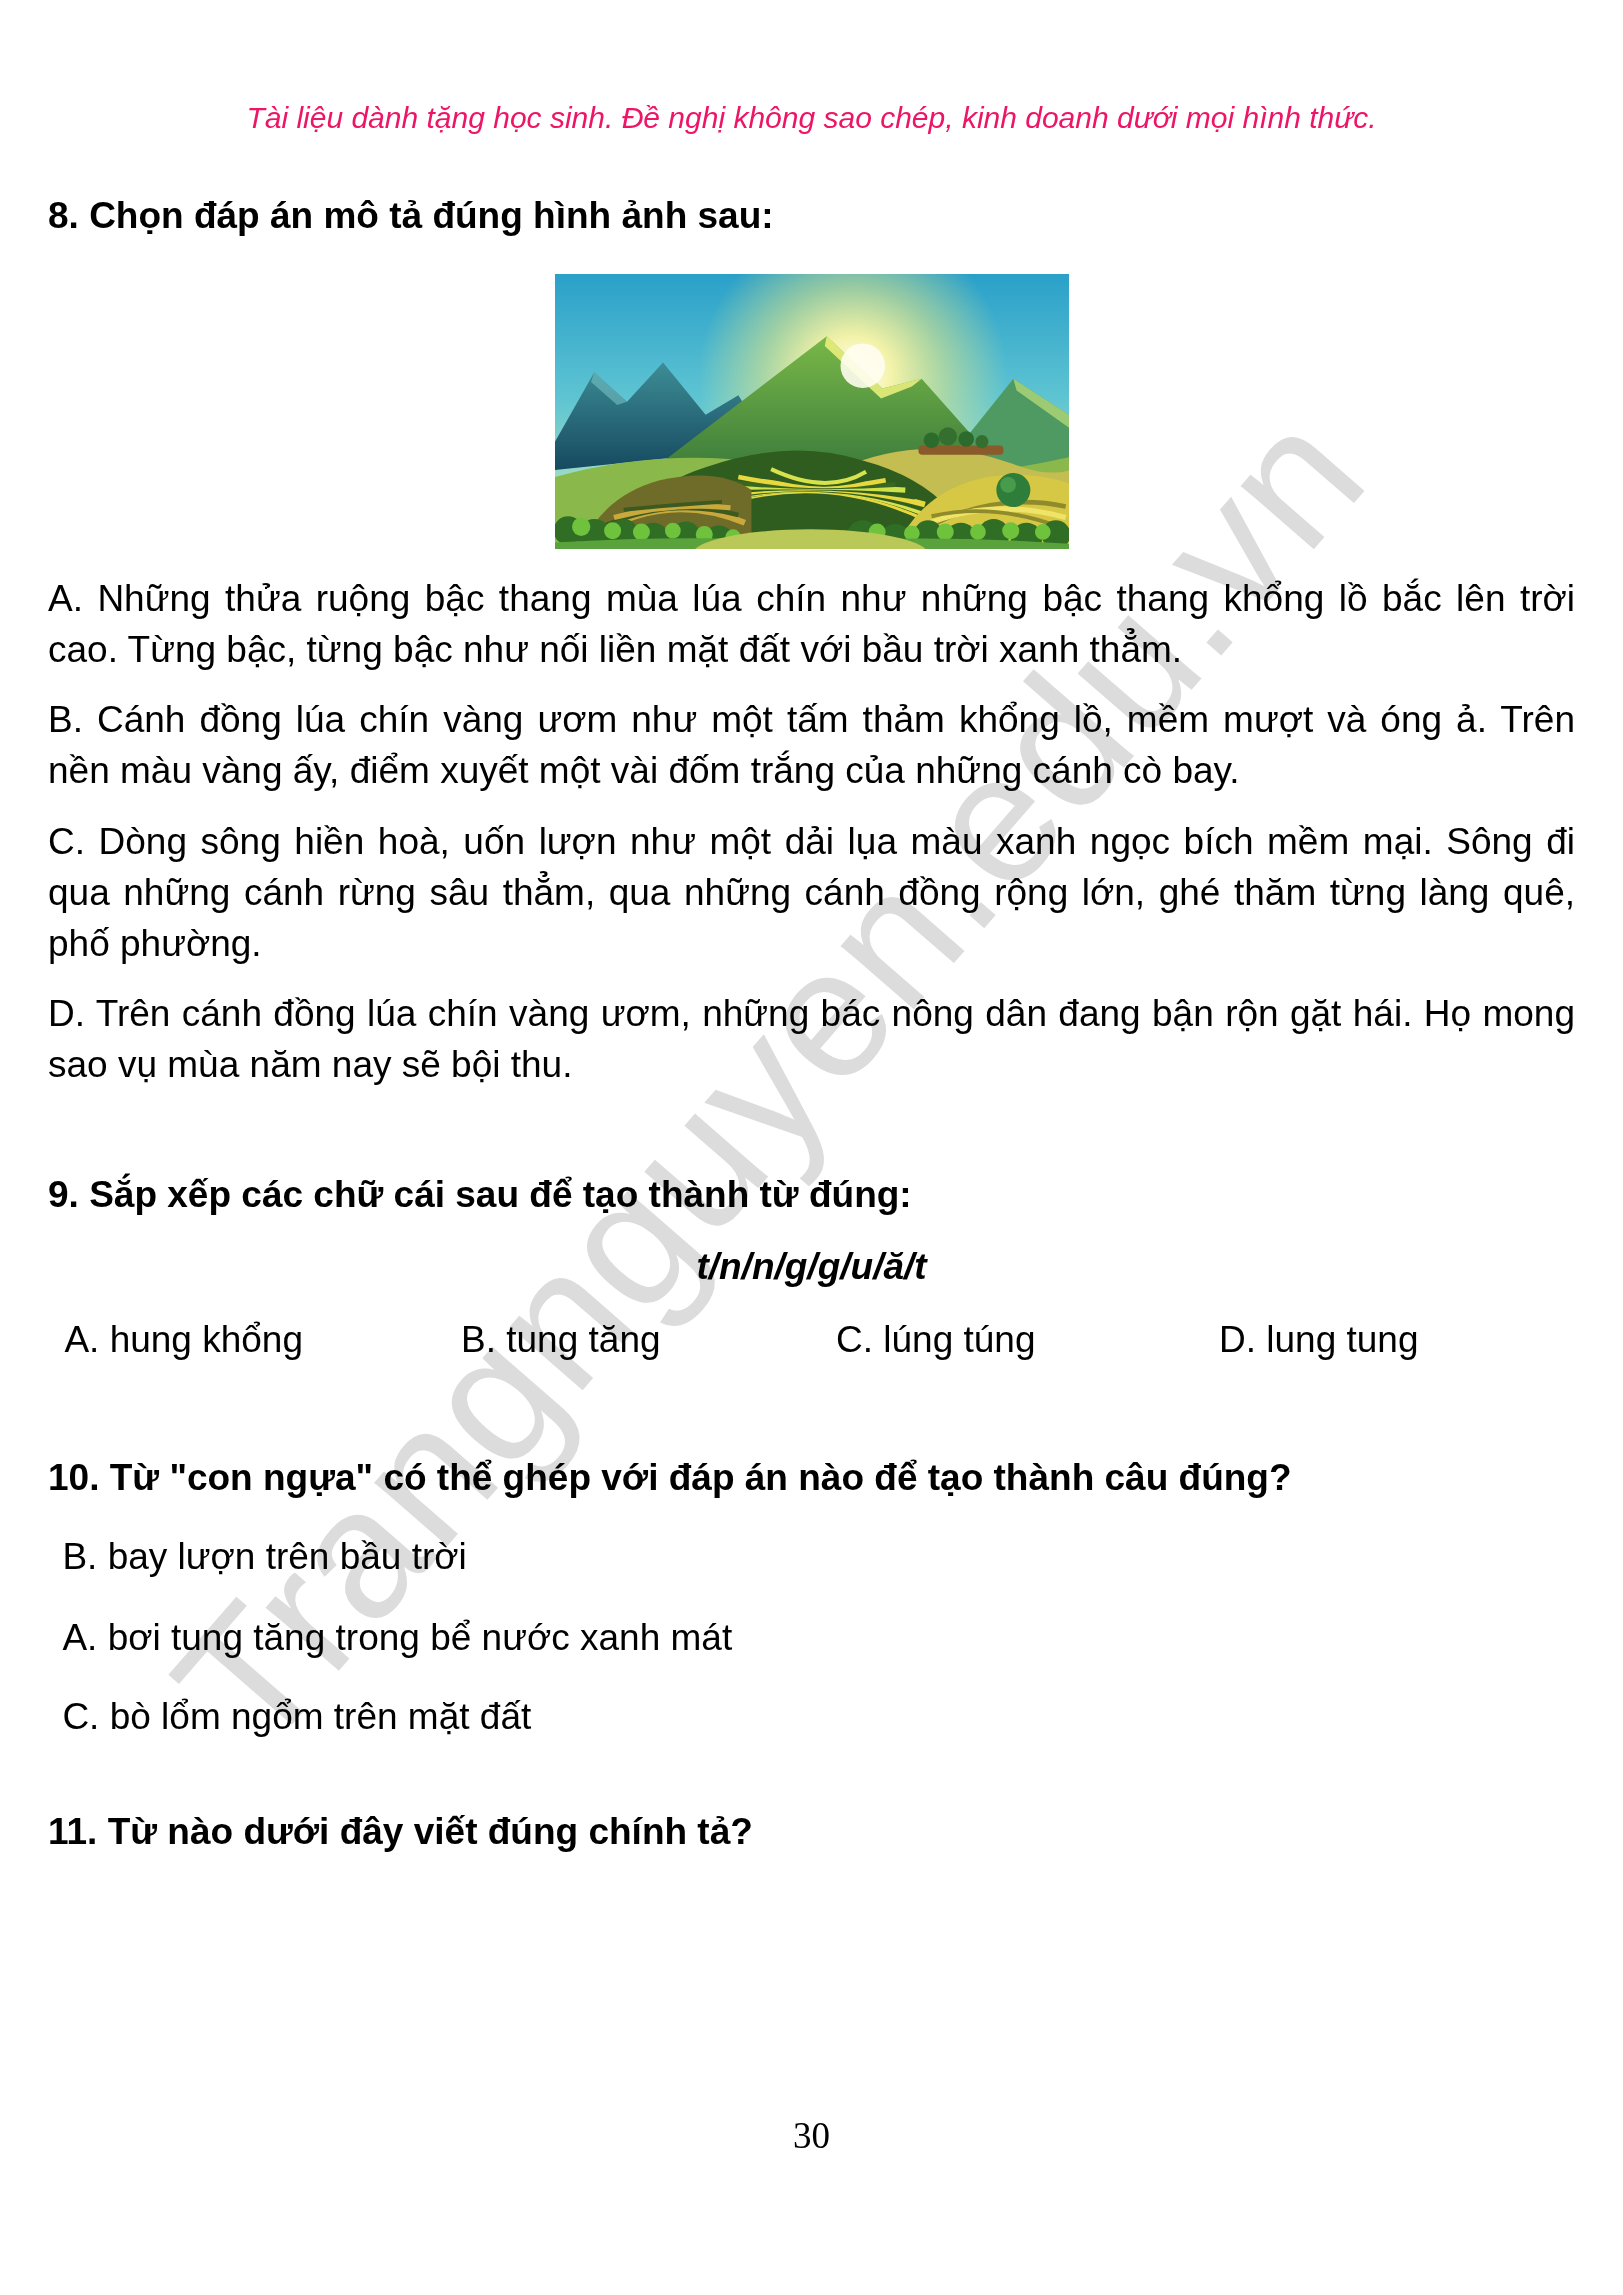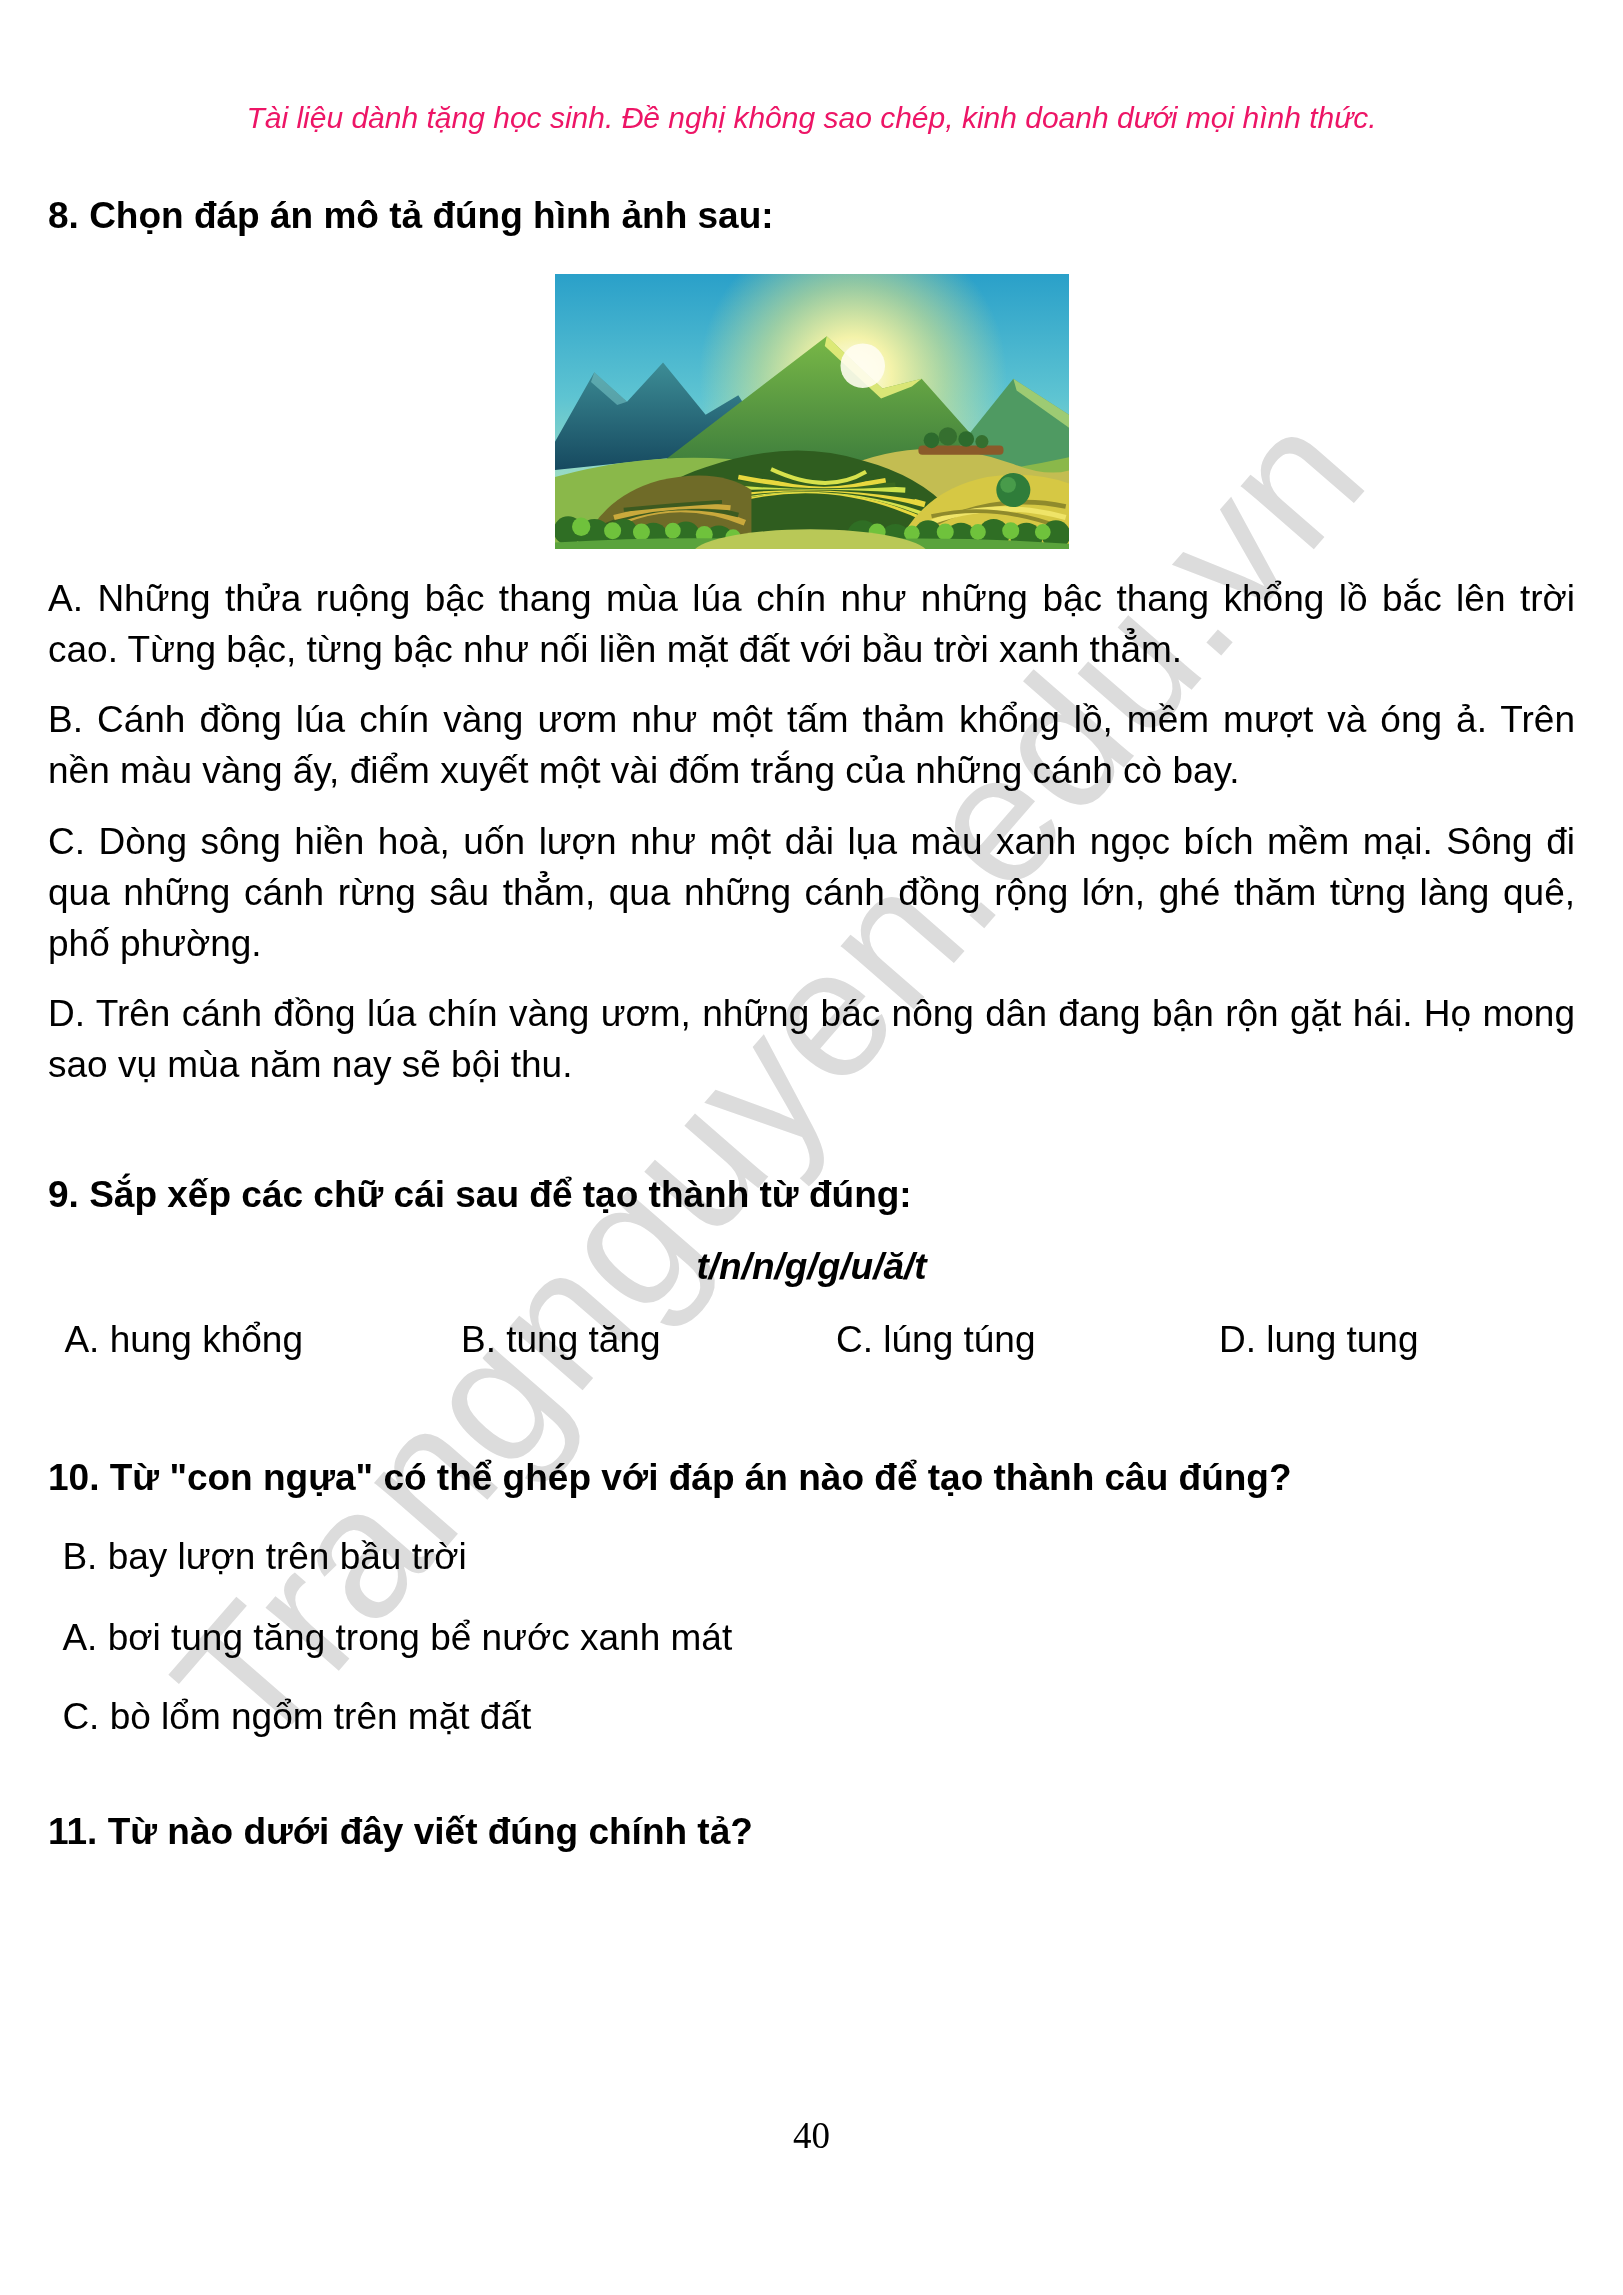--- a/index.html
+++ b/index.html
@@ -232,16 +232,16 @@
 
     <p class="q-title q10-title">10. Từ "con ngựa" có thể ghép với đáp án nào để tạo thành câu đúng?</p>
     <p class="opt-line">B. bay lượn trên bầu trời</p>
     <p class="opt-line opt-line-first">A. bơi tung tăng trong bể nước xanh mát</p>
     <p class="opt-line">C. bò lổm ngổm trên mặt đất</p>
 
     <p class="q-title q11-title">11. Từ nào dưới đây viết đúng chính tả?</p>
 
   </div>
 
-  <div class="page-number">40</div>
+  <div class="page-number">30</div>
 
 </div>
 
 
 </body></html>

